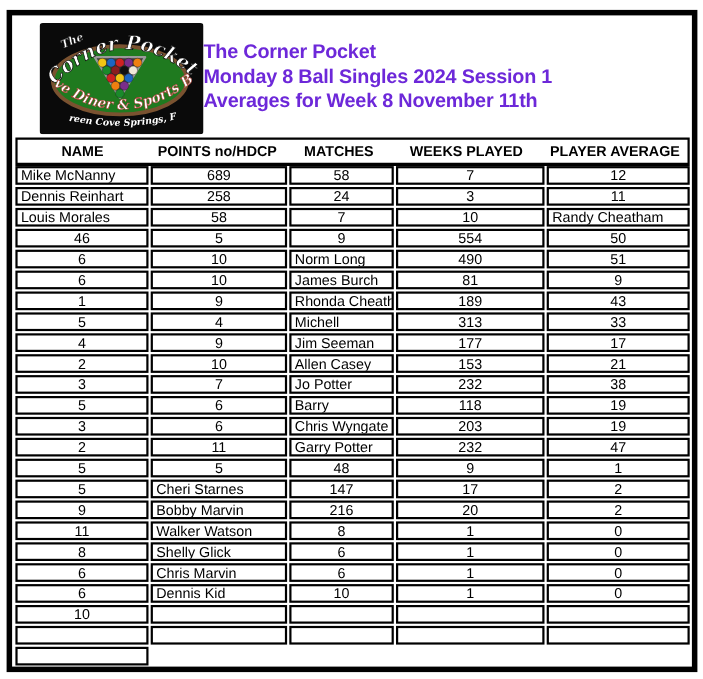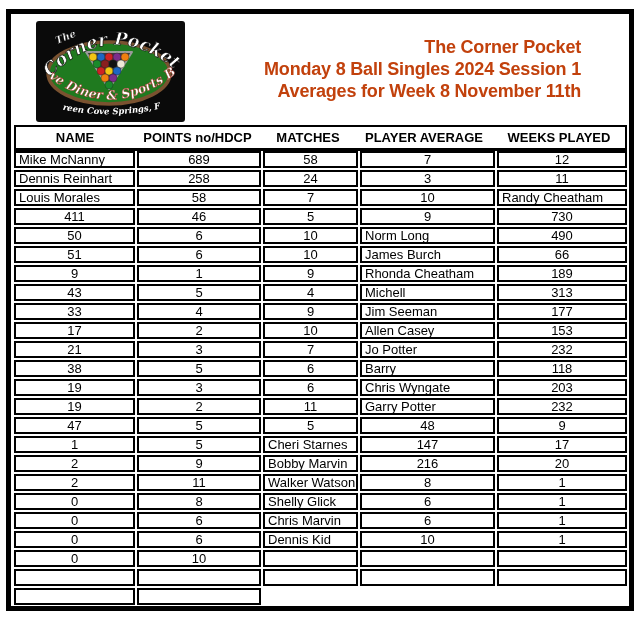--- a/index.html
+++ b/index.html
@@ -6,22 +6,22 @@
   body{
     width:639px;height:617px;position:relative;background:#fff;
     font-family:"Liberation Sans",sans-serif;color:#000;overflow:hidden;
   }
   .frame{
     position:absolute;left:6px;top:9px;width:628px;height:602px;
     box-sizing:border-box;border:5px solid #000;
   }
   .logo{position:absolute;left:36px;top:21px;width:149px;height:101px;}
   .title{
-    position:absolute;left:185px;top:36px;width:396px;text-align:right;
-    color:#c2410c;font-weight:bold;font-size:18px;line-height:22px;
+    position:absolute;left:185px;top:36px;width:396px;text-align:left;
+    color:#6d28d9;font-weight:bold;font-size:18px;line-height:22px;
     letter-spacing:-0.2px;
   }
   .thead{
     position:absolute;left:14px;top:125px;width:613px;height:26px;
     box-sizing:border-box;border:2px solid #000;border-bottom-width:3px;
     display:grid;grid-template-columns:118px 123px 94px 134px 132px;column-gap:2px;
     align-items:center;font-weight:bold;font-size:13px;text-align:center;
   }
   .thead .hcell{white-space:nowrap;overflow:visible;}
   .tbody{
@@ -85,55 +85,54 @@
 <div class="title">
   <div>The Corner Pocket</div>
   <div>Monday 8 Ball Singles 2024 Session 1</div>
   <div>Averages for Week 8 November 11th</div>
 </div>
 
 <div class="thead">
   <div class="hcell">NAME</div>
   <div class="hcell">POINTS no/HDCP</div>
   <div class="hcell">MATCHES</div>
+  <div class="hcell">WEEKS PLAYED</div>
   <div class="hcell">PLAYER AVERAGE</div>
-  <div class="hcell">WEEKS PLAYED</div>
 </div>
 
 <div class="tbody">
     <div class="cell name-cell">Mike McNanny</div>
     <div class="cell">689</div>
     <div class="cell">58</div>
     <div class="cell">7</div>
     <div class="cell">12</div>
     <div class="cell name-cell">Dennis Reinhart</div>
     <div class="cell">258</div>
     <div class="cell">24</div>
     <div class="cell">3</div>
     <div class="cell">11</div>
     <div class="cell name-cell">Louis Morales</div>
     <div class="cell">58</div>
     <div class="cell">7</div>
     <div class="cell">10</div>
     <div class="cell name-cell">Randy Cheatham</div>
-    <div class="cell">411</div>
     <div class="cell">46</div>
     <div class="cell">5</div>
     <div class="cell">9</div>
-    <div class="cell">730</div>
+    <div class="cell">554</div>
     <div class="cell">50</div>
     <div class="cell">6</div>
     <div class="cell">10</div>
     <div class="cell name-cell">Norm Long</div>
     <div class="cell">490</div>
     <div class="cell">51</div>
     <div class="cell">6</div>
     <div class="cell">10</div>
     <div class="cell name-cell">James Burch</div>
-    <div class="cell">66</div>
+    <div class="cell">81</div>
     <div class="cell">9</div>
     <div class="cell">1</div>
     <div class="cell">9</div>
     <div class="cell name-cell">Rhonda Cheatham</div>
     <div class="cell">189</div>
     <div class="cell">43</div>
     <div class="cell">5</div>
     <div class="cell">4</div>
     <div class="cell name-cell">Michell</div>
     <div class="cell">313</div>

